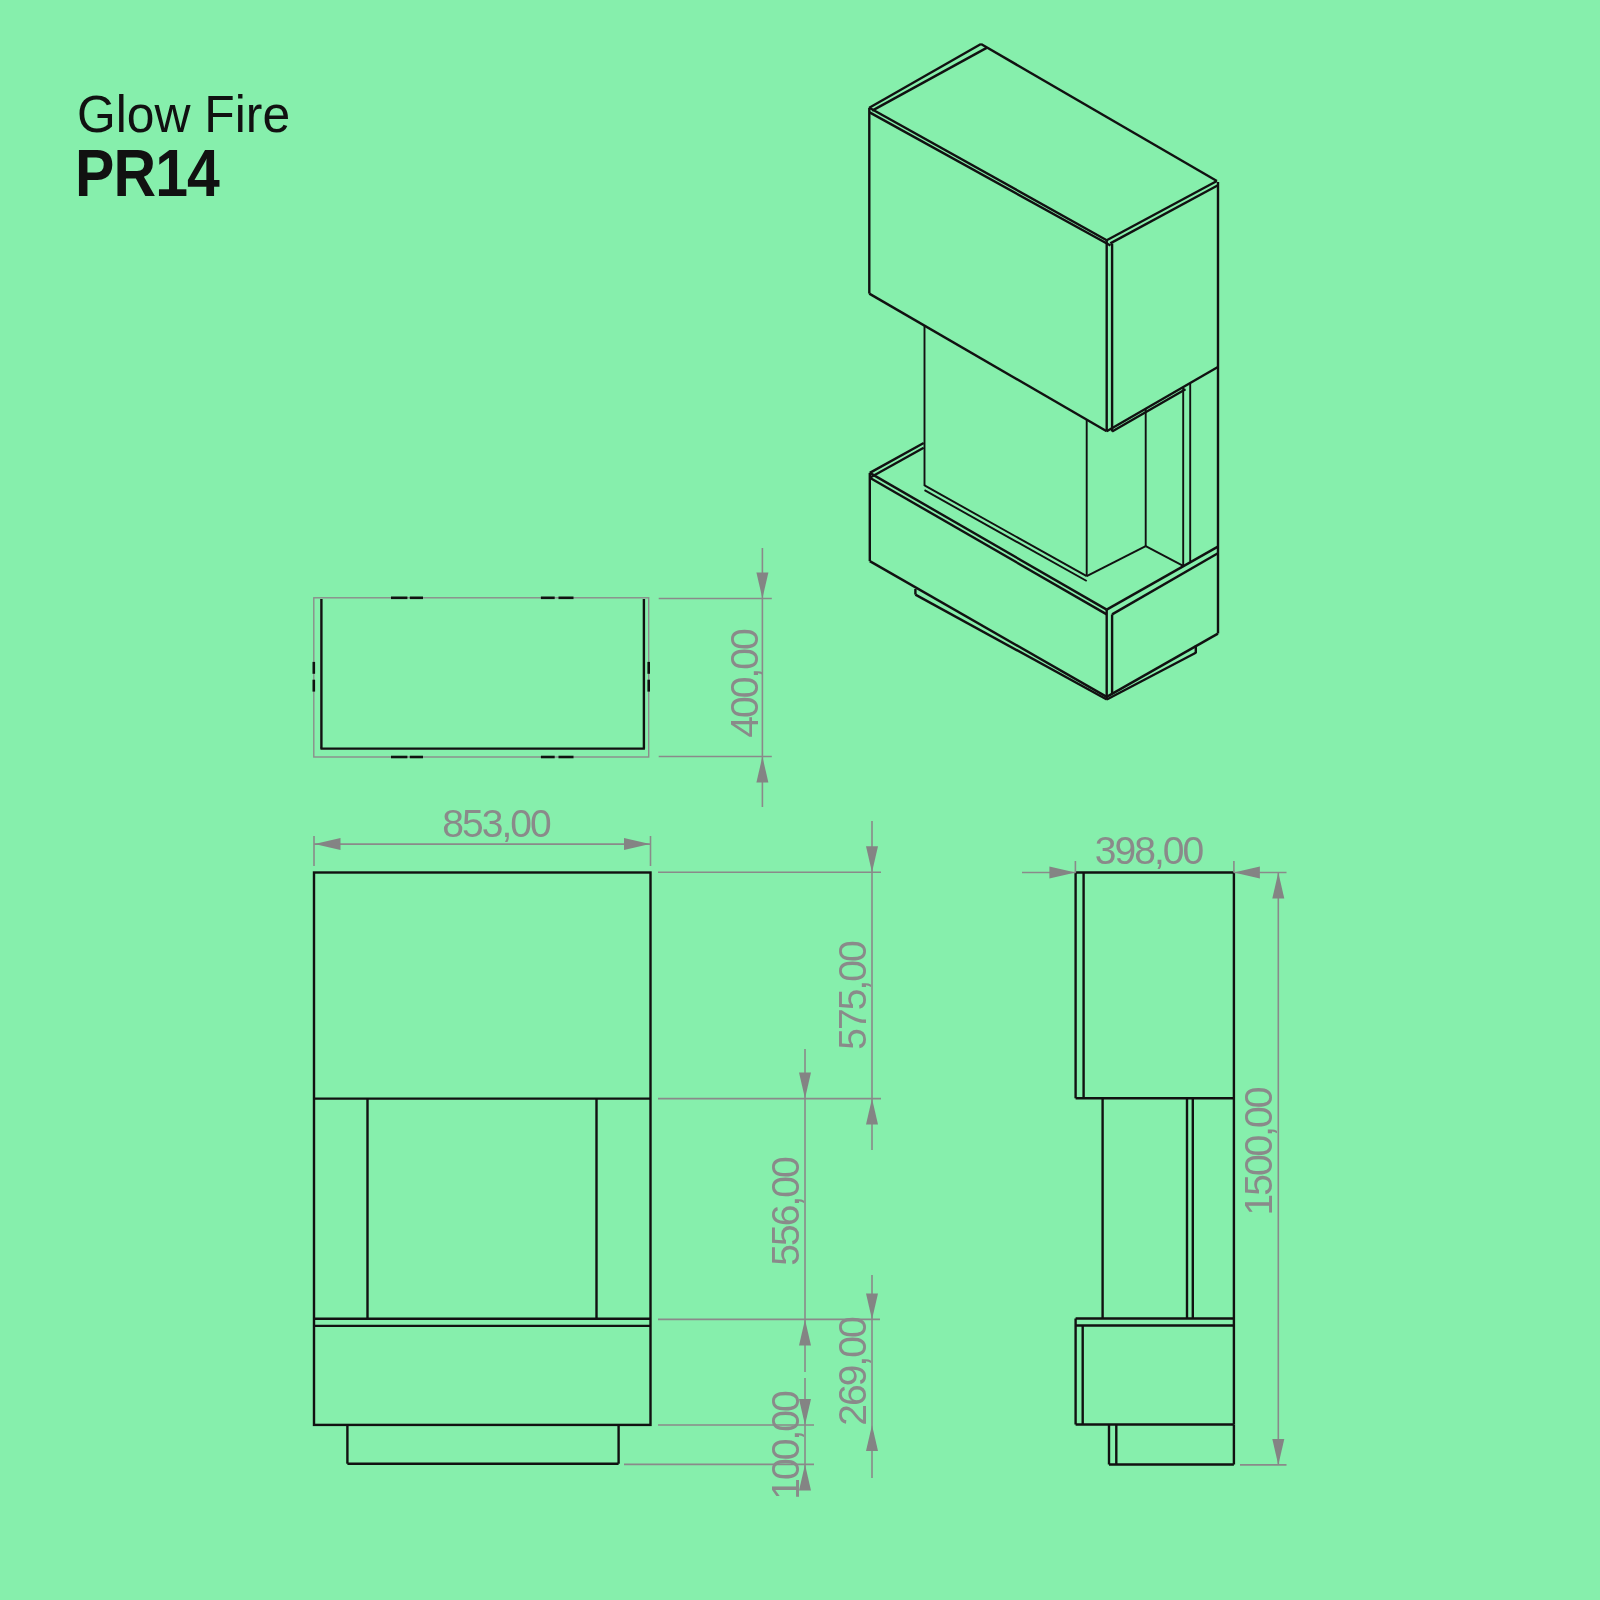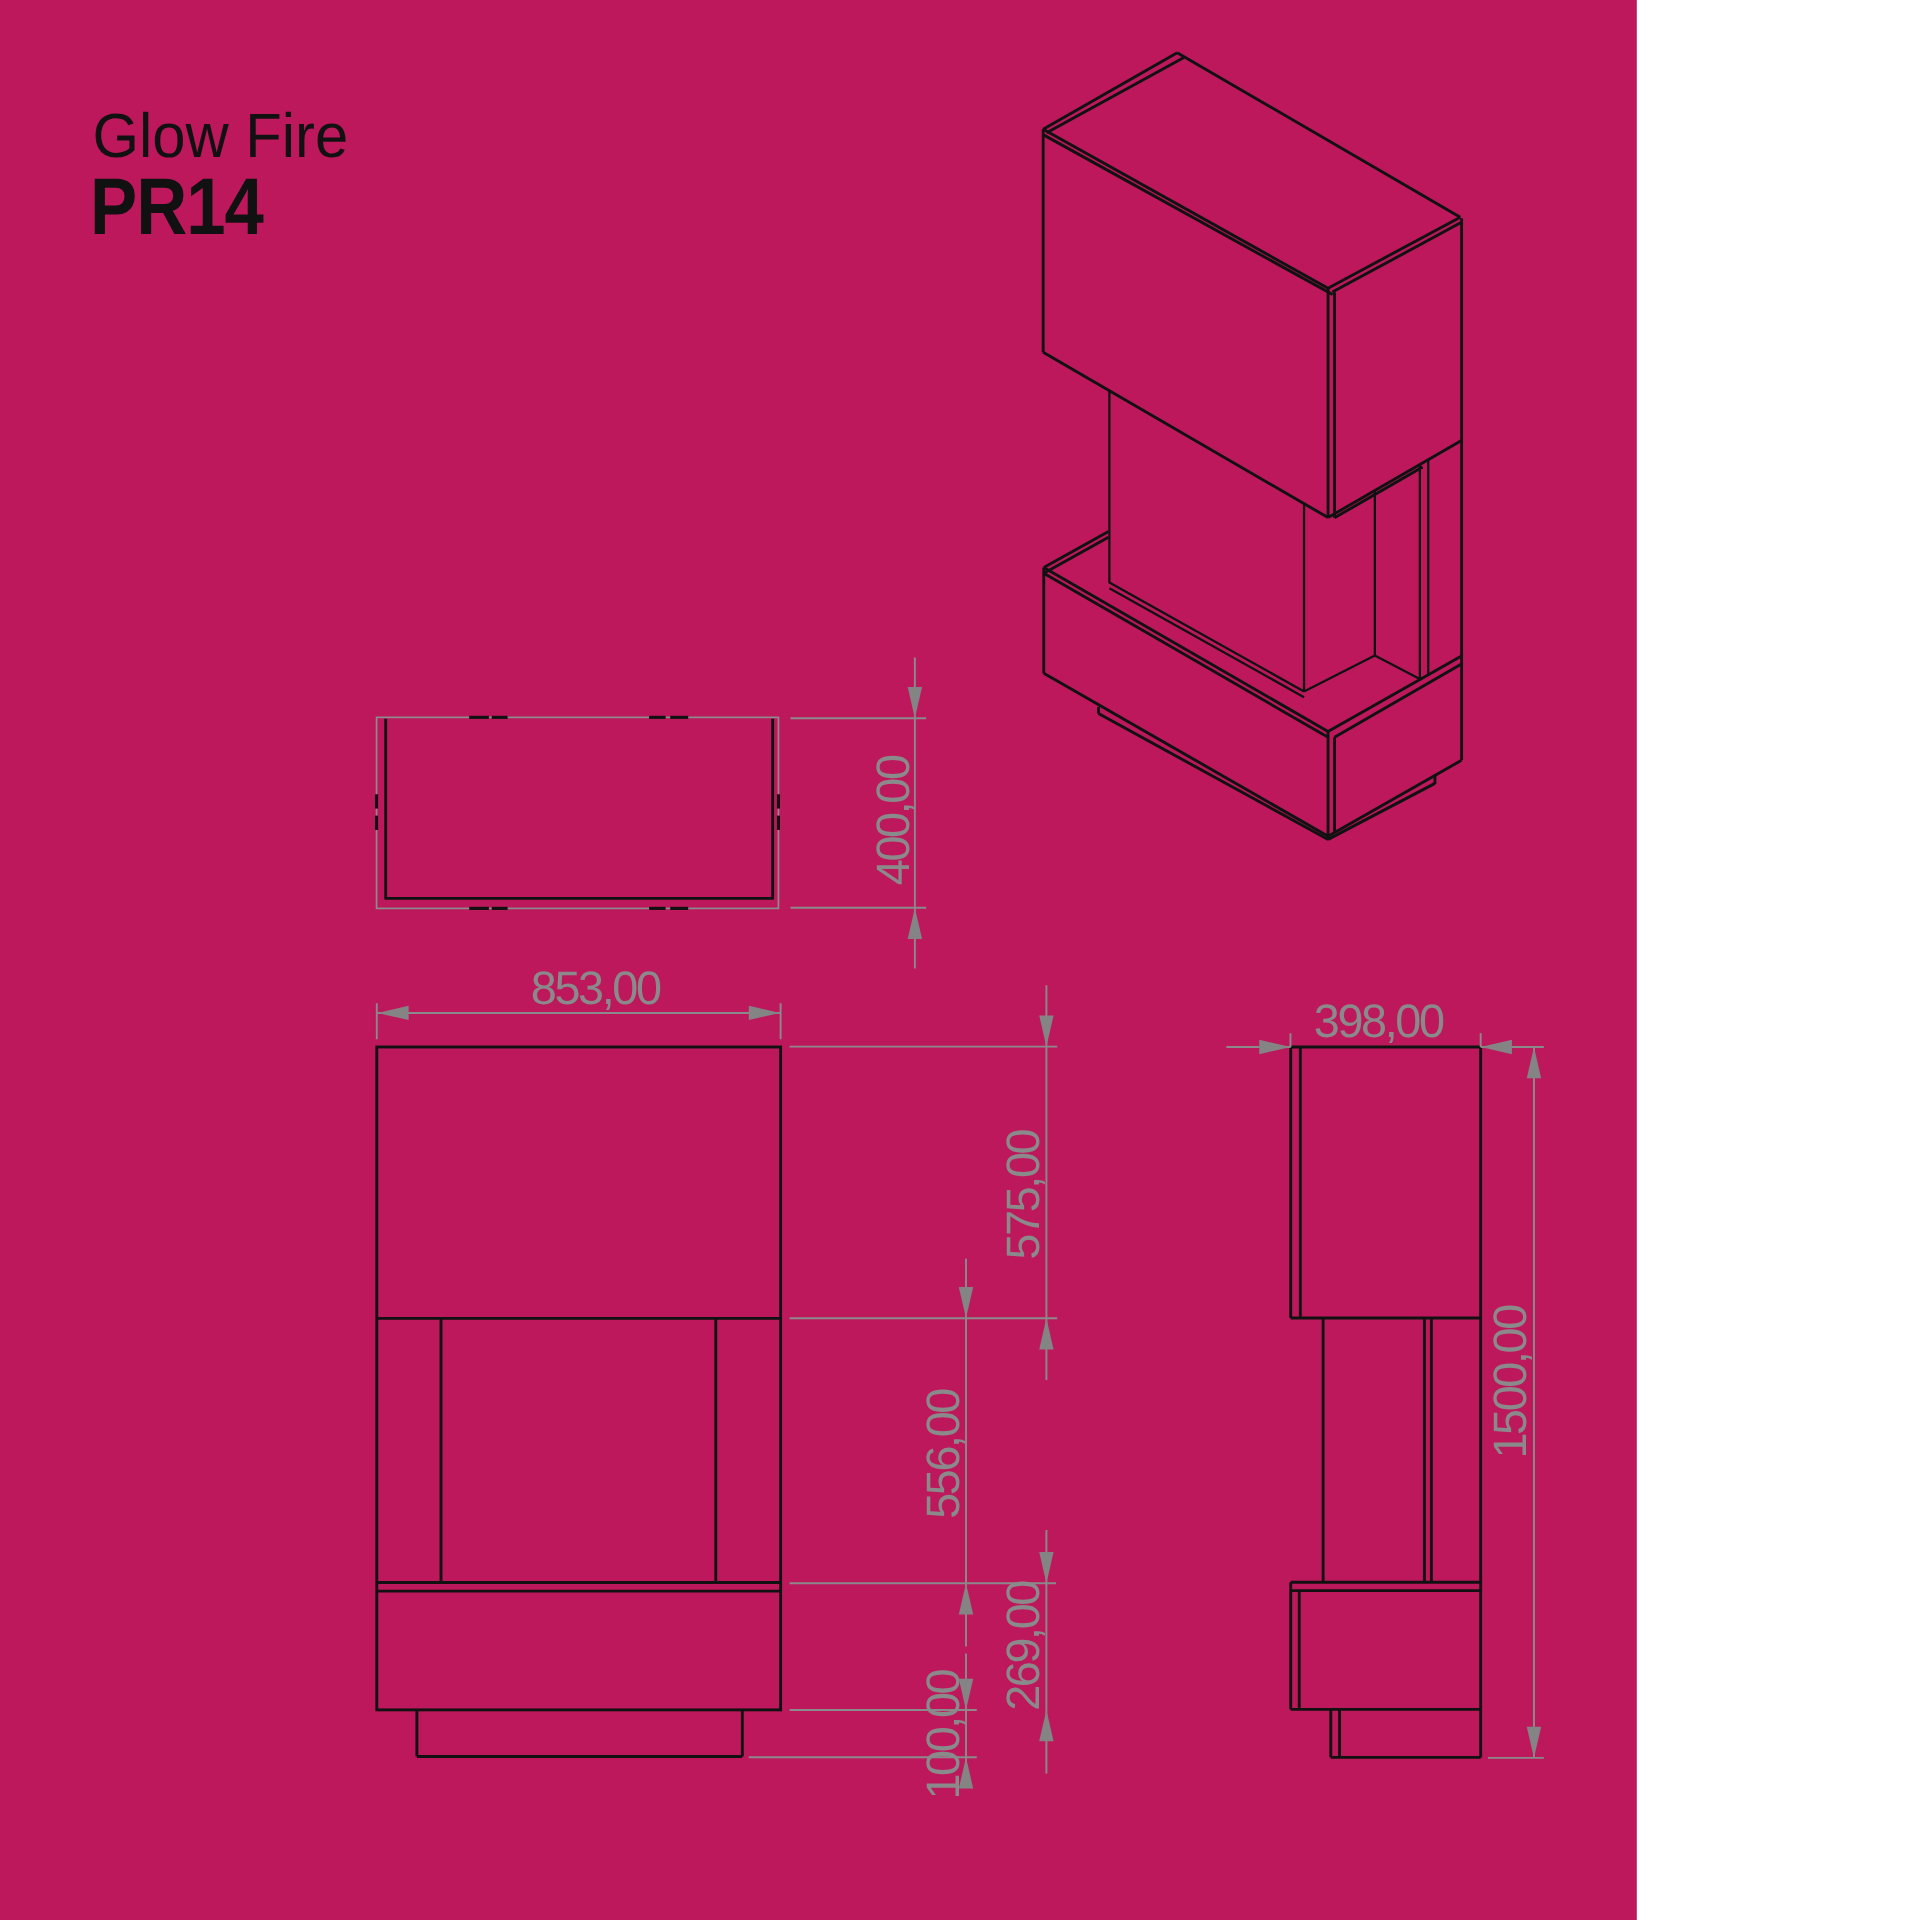--- a/index.html
+++ b/index.html
@@ -1,16 +1,16 @@
 <!DOCTYPE html>
 <html><head>
 <meta charset="utf-8">
 <style>
   html,body{margin:0;padding:0;background:#ffffff;}
-  #page{position:relative;width:1364px;height:1600px;background:#be185d;overflow:hidden;}
+  #page{position:relative;width:1600px;height:1600px;background:#86efac;overflow:hidden;}
   .ttl{font-family:"Liberation Sans",sans-serif;color:#111111;position:absolute;white-space:nowrap;}
   svg text{font-family:"Liberation Sans",sans-serif;fill:#8a8a8a;font-size:39px;letter-spacing:-2px;}
 </style>
 </head>
 <body>
 <div id="page">
 
 <div class="ttl" style="left:77px;top:84px;font-size:52px;font-weight:400;letter-spacing:0px;transform:scaleX(0.958);transform-origin:0 0;">Glow Fire</div>
 
 <div class="ttl" style="left:75px;top:134px;font-size:67px;font-weight:700;letter-spacing:-1px;transform:scaleX(0.88);transform-origin:0 0;">PR14</div>

